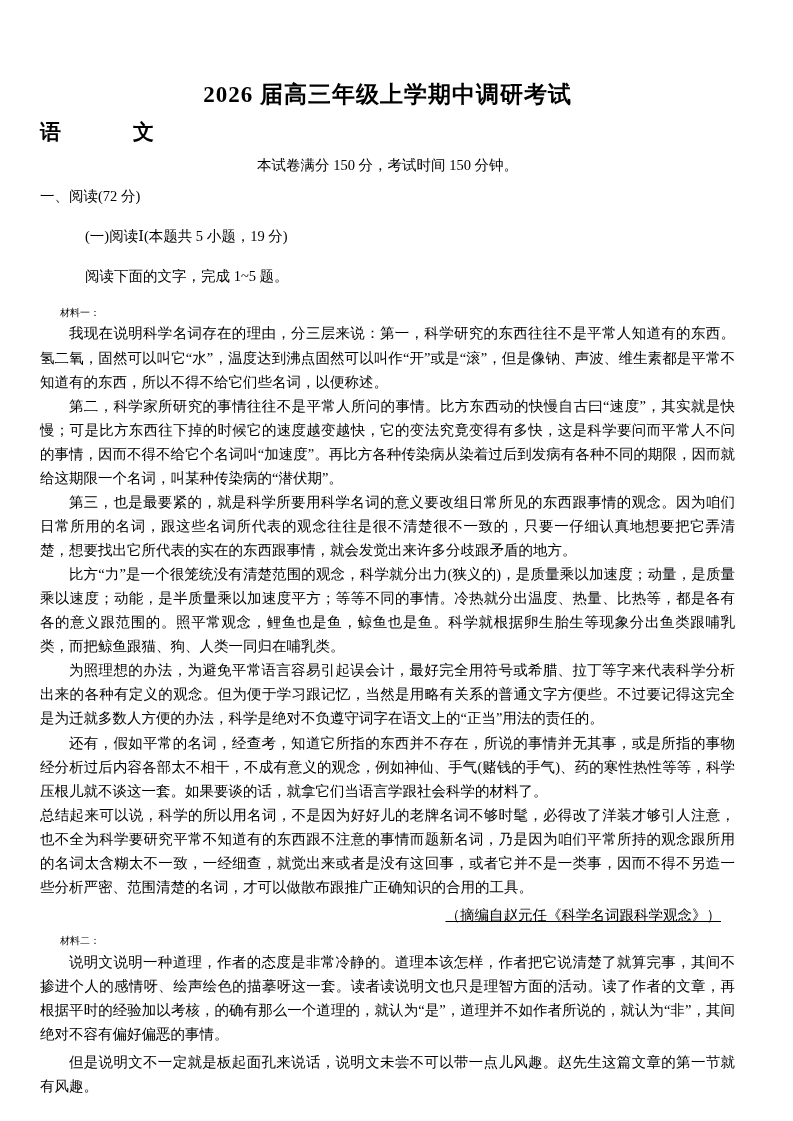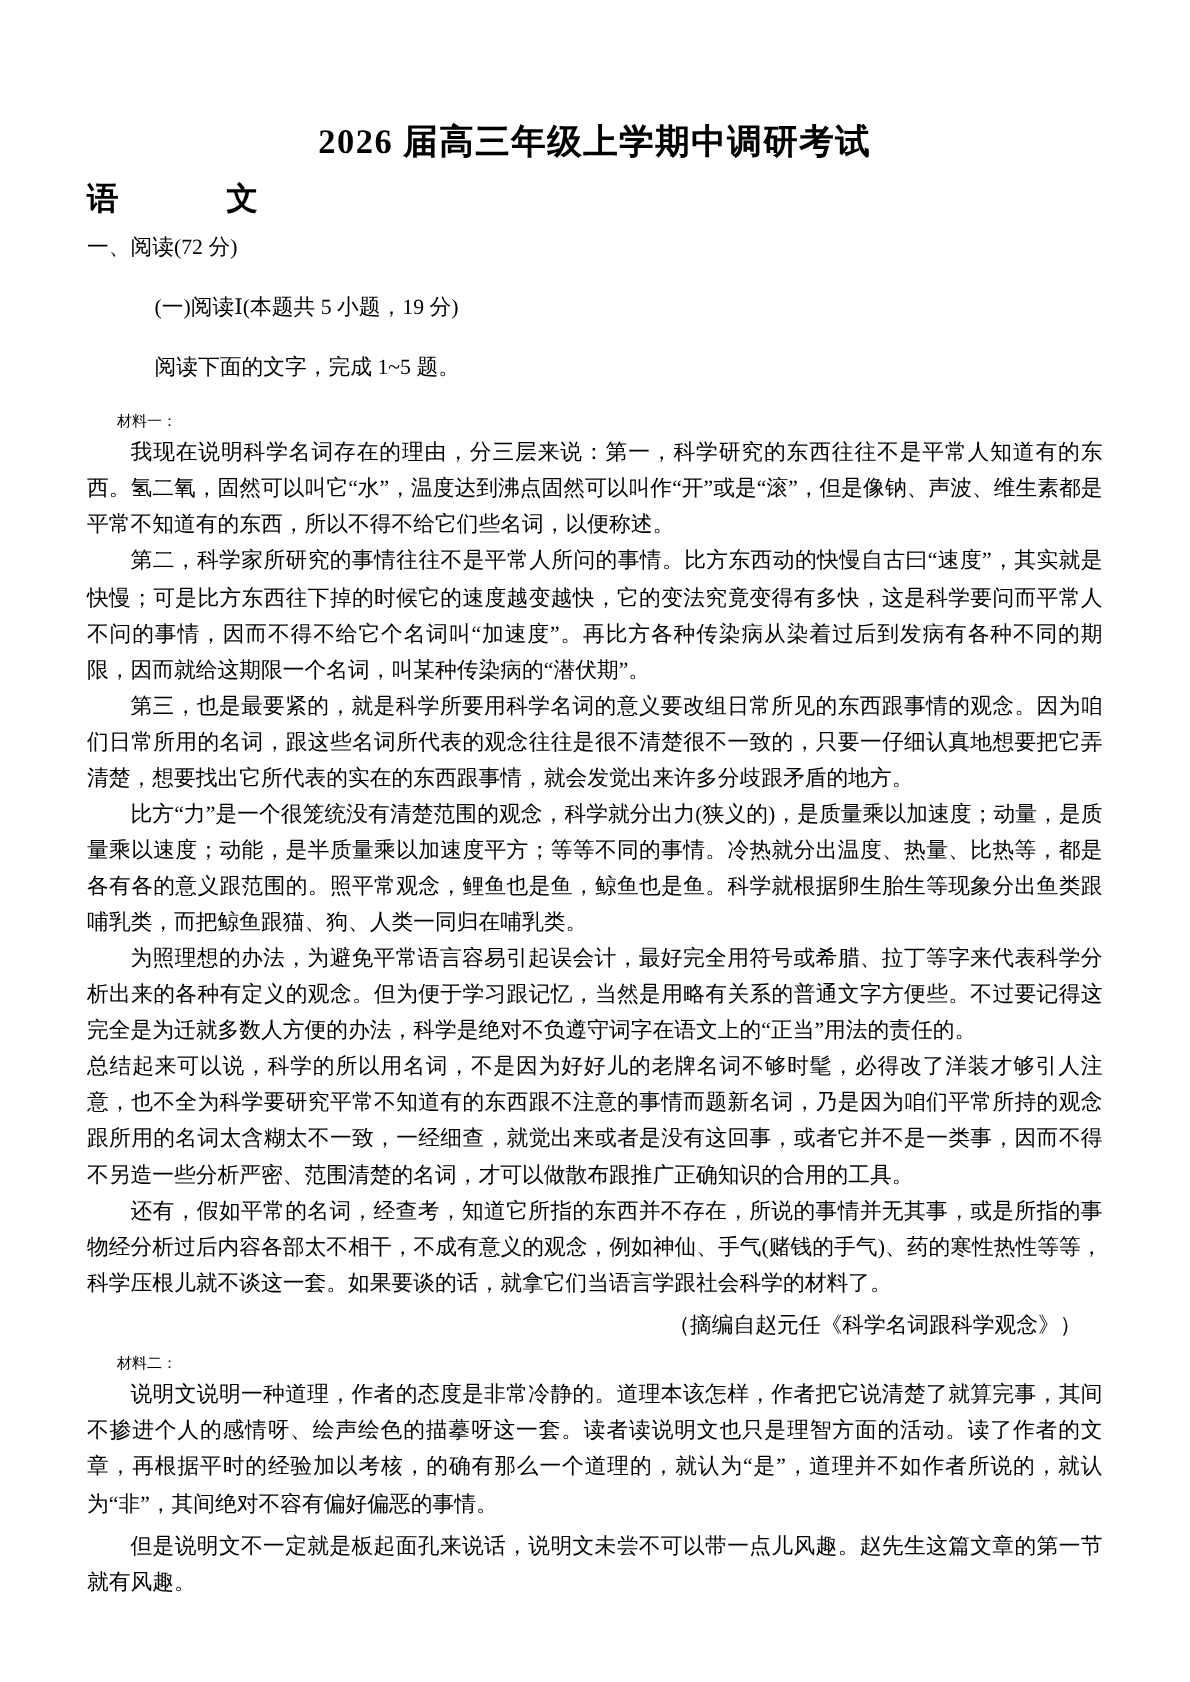--- a/index.html
+++ b/index.html
@@ -12,21 +12,21 @@
     height: 1121px;
     font-family: "Liberation Serif", "DejaVu Serif", serif;
     color: #000000;
     -webkit-font-smoothing: antialiased;
   }
   .page {
     position: relative;
     width: 793px;
     height: 1121px;
     box-sizing: border-box;
-    padding: 78px 58px 20px 58px;
+    padding: 78px 58px 20px 40px;
   }
   .doc-title {
     text-align: center;
     font-size: 23px;
     font-weight: bold;
     letter-spacing: 1px;
     margin: 0 0 4px 0;
     line-height: 1.5;
   }
   .doc-subject {
@@ -70,44 +70,46 @@
   }
   p.body-text.no-indent {
     text-indent: 0;
   }
   .source-line {
     font-size: 14.5px;
     margin: 4px 0 0 0;
     line-height: 1.66;
     text-align: right;
     padding-right: 14px;
+    text-decoration: underline;
   }
   .spacer-sm { height: 4px; }
 </style>
 </head>
 <body>
 
 <div class="page">
 
   <h1 class="doc-title">2026 届高三年级上学期中调研考试</h1>
   <h2 class="doc-subject">语　　文</h2>
+  <p class="doc-note">本试卷满分 150 分，考试时间 150 分钟。</p>
 
   <p class="section-head">一、阅读(72 分)</p>
   <p class="sub-head">(一)阅读Ⅰ(本题共 5 小题，19 分)</p>
   <p class="sub-head">阅读下面的文字，完成 1~5 题。</p>
 
   <p class="material-label">材料一：</p>
 
   <p class="body-text">我现在说明科学名词存在的理由，分三层来说：第一，科学研究的东西往往不是平常人知道有的东西。氢二氧，固然可以叫它“水”，温度达到沸点固然可以叫作“开”或是“滚”，但是像钠、声波、维生素都是平常不知道有的东西，所以不得不给它们些名词，以便称述。</p>
   <p class="body-text">第二，科学家所研究的事情往往不是平常人所问的事情。比方东西动的快慢自古曰“速度”，其实就是快慢；可是比方东西往下掉的时候它的速度越变越快，它的变法究竟变得有多快，这是科学要问而平常人不问的事情，因而不得不给它个名词叫“加速度”。再比方各种传染病从染着过后到发病有各种不同的期限，因而就给这期限一个名词，叫某种传染病的“潜伏期”。</p>
   <p class="body-text">第三，也是最要紧的，就是科学所要用科学名词的意义要改组日常所见的东西跟事情的观念。因为咱们日常所用的名词，跟这些名词所代表的观念往往是很不清楚很不一致的，只要一仔细认真地想要把它弄清楚，想要找出它所代表的实在的东西跟事情，就会发觉出来许多分歧跟矛盾的地方。</p>
   <p class="body-text">比方“力”是一个很笼统没有清楚范围的观念，科学就分出力(狭义的)，是质量乘以加速度；动量，是质量乘以速度；动能，是半质量乘以加速度平方；等等不同的事情。冷热就分出温度、热量、比热等，都是各有各的意义跟范围的。照平常观念，鲤鱼也是鱼，鲸鱼也是鱼。科学就根据卵生胎生等现象分出鱼类跟哺乳类，而把鲸鱼跟猫、狗、人类一同归在哺乳类。</p>
   <p class="body-text">为照理想的办法，为避免平常语言容易引起误会计，最好完全用符号或希腊、拉丁等字来代表科学分析出来的各种有定义的观念。但为便于学习跟记忆，当然是用略有关系的普通文字方便些。不过要记得这完全是为迁就多数人方便的办法，科学是绝对不负遵守词字在语文上的“正当”用法的责任的。</p>
+  <p class="body-text">还有，假如平常的名词，经查考，知道它所指的东西并不存在，所说的事情并无其事，或是所指的事物经分析过后内容各部太不相干，不成有意义的观念，例如神仙、手气(赌钱的手气)、药的寒性热性等等，科学压根儿就不谈这一套。如果要谈的话，就拿它们当语言学跟社会科学的材料了。</p>
   <p class="body-text no-indent">总结起来可以说，科学的所以用名词，不是因为好好儿的老牌名词不够时髦，必得改了洋装才够引人注意，也不全为科学要研究平常不知道有的东西跟不注意的事情而题新名词，乃是因为咱们平常所持的观念跟所用的名词太含糊太不一致，一经细查，就觉出来或者是没有这回事，或者它并不是一类事，因而不得不另造一些分析严密、范围清楚的名词，才可以做散布跟推广正确知识的合用的工具。</p>
-  <p class="body-text">还有，假如平常的名词，经查考，知道它所指的东西并不存在，所说的事情并无其事，或是所指的事物经分析过后内容各部太不相干，不成有意义的观念，例如神仙、手气(赌钱的手气)、药的寒性热性等等，科学压根儿就不谈这一套。如果要谈的话，就拿它们当语言学跟社会科学的材料了。</p>
 
   <p class="source-line">（摘编自赵元任《科学名词跟科学观念》）</p>
 
   <p class="material-label">材料二：</p>
 
   <p class="body-text">说明文说明一种道理，作者的态度是非常冷静的。道理本该怎样，作者把它说清楚了就算完事，其间不掺进个人的感情呀、绘声绘色的描摹呀这一套。读者读说明文也只是理智方面的活动。读了作者的文章，再根据平时的经验加以考核，的确有那么一个道理的，就认为“是”，道理并不如作者所说的，就认为“非”，其间绝对不容有偏好偏恶的事情。</p>
   <div class="spacer-sm"></div>
   <p class="body-text">但是说明文不一定就是板起面孔来说话，说明文未尝不可以带一点儿风趣。赵先生这篇文章的第一节就有风趣。</p>
 
 </div>

